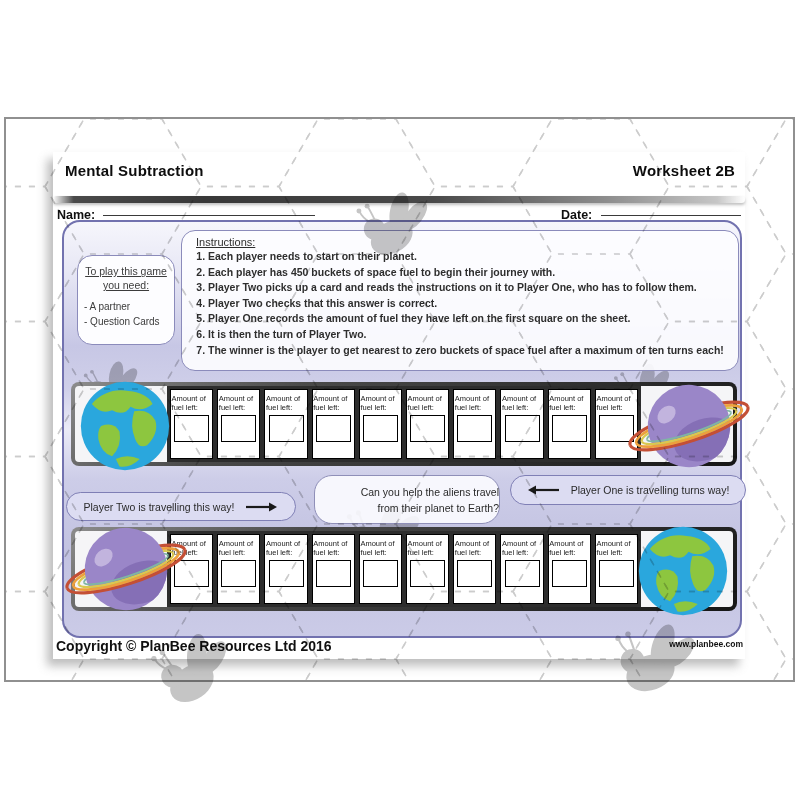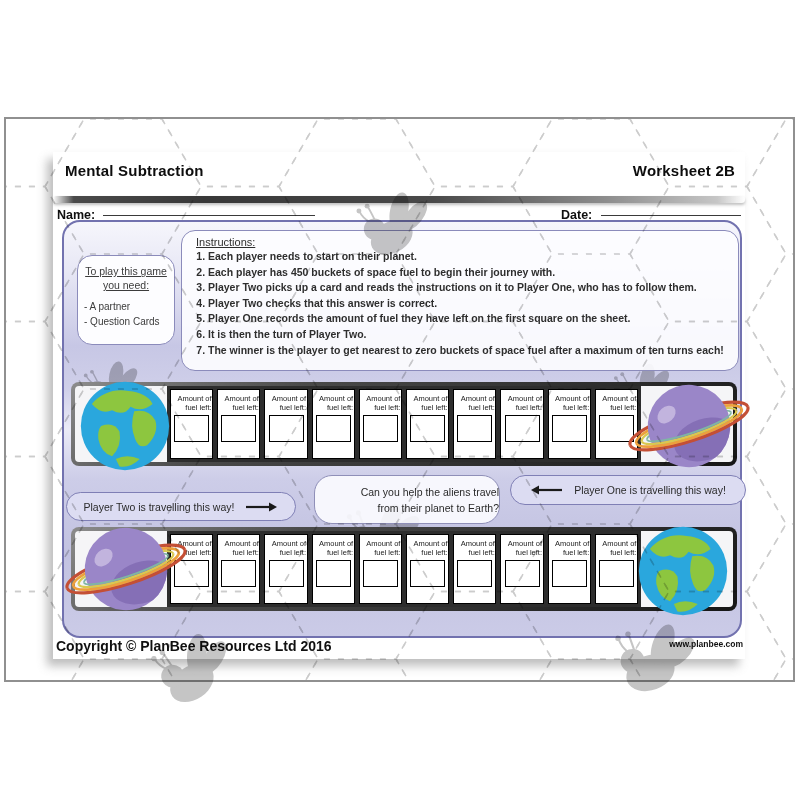--- a/index.html
+++ b/index.html
@@ -31,21 +31,21 @@
   .instructions ol{margin:0;padding:0 0 0 26px;}
   .instructions li{font-size:10.5px;line-height:15.6px;white-space:nowrap;color:#2e2e2e;font-weight:bold;}
   
   .band{position:absolute;left:7px;width:666px;height:84px;border-radius:8px;z-index:3;
         background:linear-gradient(145deg,#8d8d8d 0%,#4a4a4a 30%,#161616 100%);}
   .band1{top:160px;} .band2{top:305px;}
   .band-inner{position:absolute;left:4px;top:4px;right:4px;bottom:4px;display:flex;overflow:hidden;border-radius:4px;}
   .planet-zone{width:92px;background:#f5f5f7;}
   .cells{flex:1;display:flex;gap:4px;padding:3px;background:#2d2d2d;}
   .cell{flex:1;background:#ffffff;border:1px solid #000;display:flex;flex-direction:column;align-items:center;}
-  .cell-label{width:40px;margin-top:4px;font-size:7.5px;line-height:9px;text-align:right;color:#222;}
+  .cell-label{width:40px;margin-top:4px;font-size:7.5px;line-height:9px;text-align:left;color:#222;}
   .write-box{width:33px;height:25px;border:1.5px solid #000;background:#fff;margin-top:3px;}
   .planet{position:absolute;z-index:5;}
   
   .pill{position:absolute;display:flex;align-items:center;justify-content:center;gap:10px;
         border:1.5px solid #7f7fb5;border-radius:15px;background:#dcdcf2;z-index:6;
         font-size:10.5px;color:#2a2a2a;}
   .pill-left{left:2px;top:270px;width:228px;height:27px;}
   .pill-right{left:446px;top:253px;width:234px;height:28px;}
   .q-bubble{position:absolute;left:250px;top:253px;width:186px;height:49px;border:1.5px solid #8f8fb8;border-radius:18px;
         background:rgba(252,252,255,.9);z-index:6;text-align:right;font-size:10.5px;line-height:16px;color:#2a2a2a;padding-top:8px;box-sizing:border-box;}
@@ -218,21 +218,21 @@
         <div class="q-bubble">
           <span>Can you help the aliens travel</span><br>
           <span>from their planet to Earth?</span>
         </div>
 
         <div class="pill pill-right">
           <svg class="arrow-svg" width="34" height="10">
             <line x1="9" y1="5" x2="32" y2="5" stroke="#1a1a1a" stroke-width="2.2"></line>
             <polygon points="9,0.5 1,5 9,9.5" fill="#1a1a1a"></polygon>
           </svg>
-          <span>Player One is travelling this way!</span>
+          <span>Player One is travelling turns way!</span>
         </div>
 
         <div class="band band2">
           <div class="band-inner">
             <div class="planet-zone"></div>
             <div class="cells">
                 <div class="cell">
                   <div class="cell-label">Amount of fuel left:</div>
                   <div class="write-box"></div>
                 </div>

